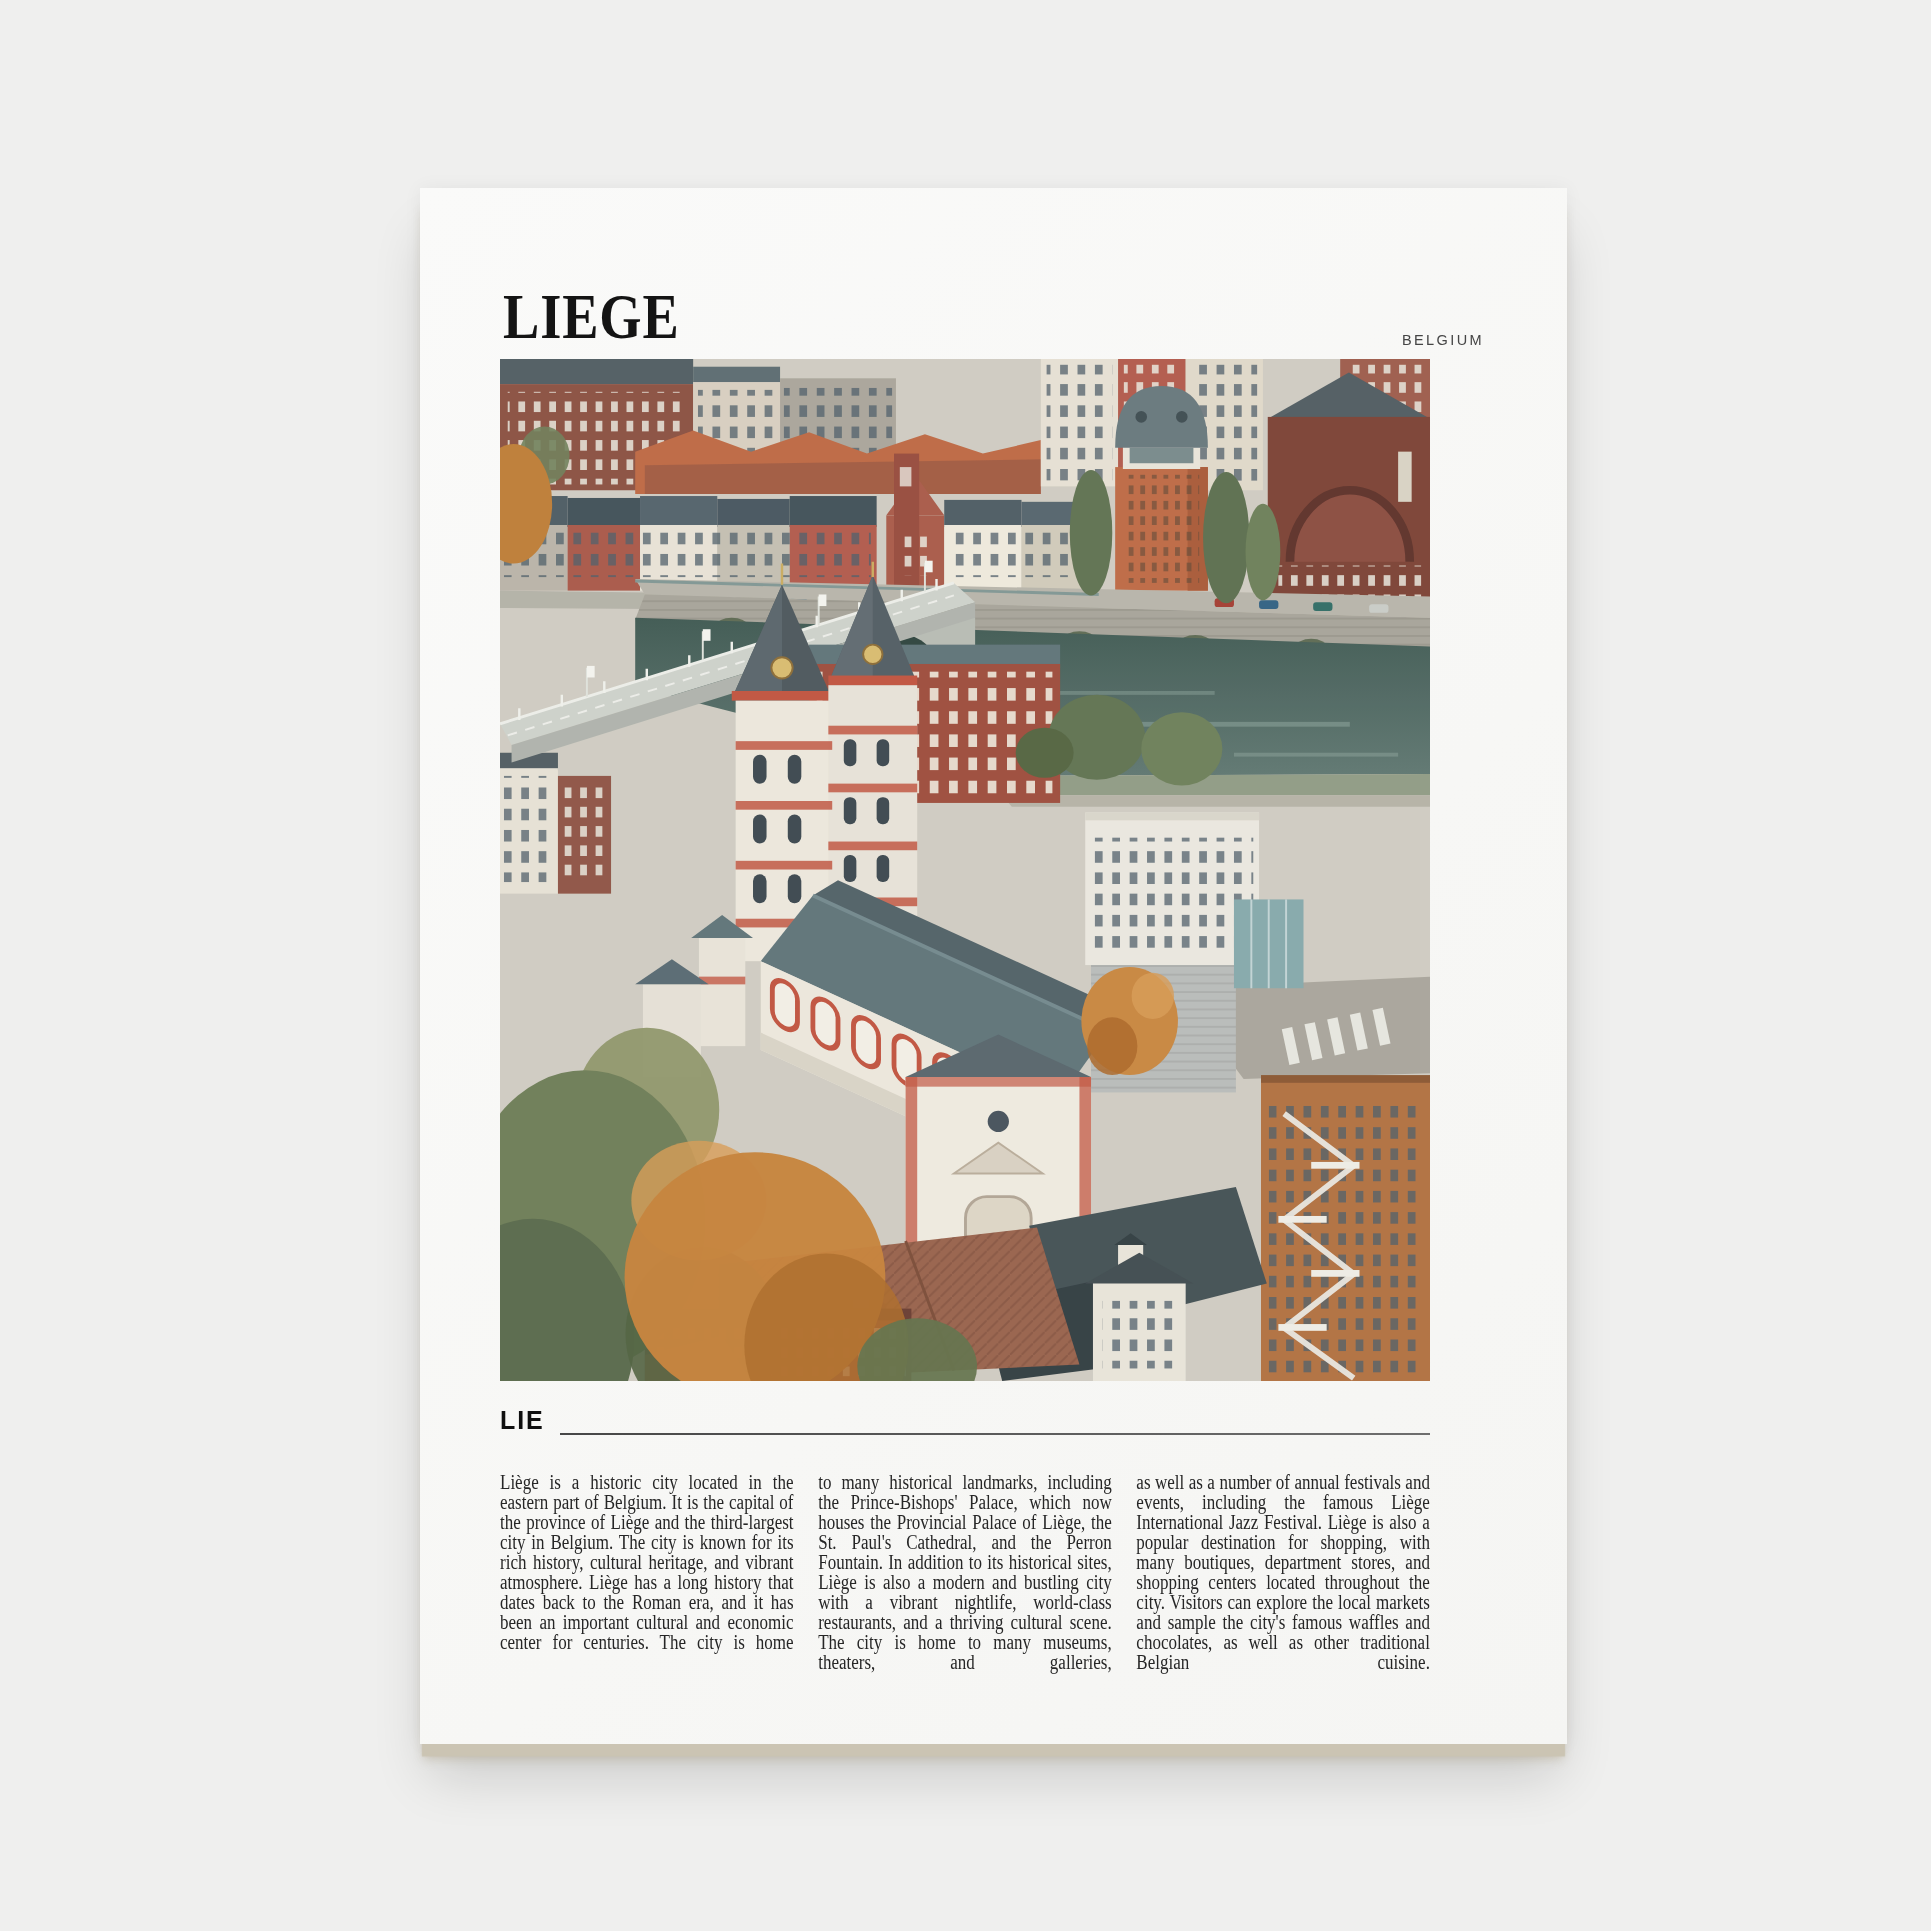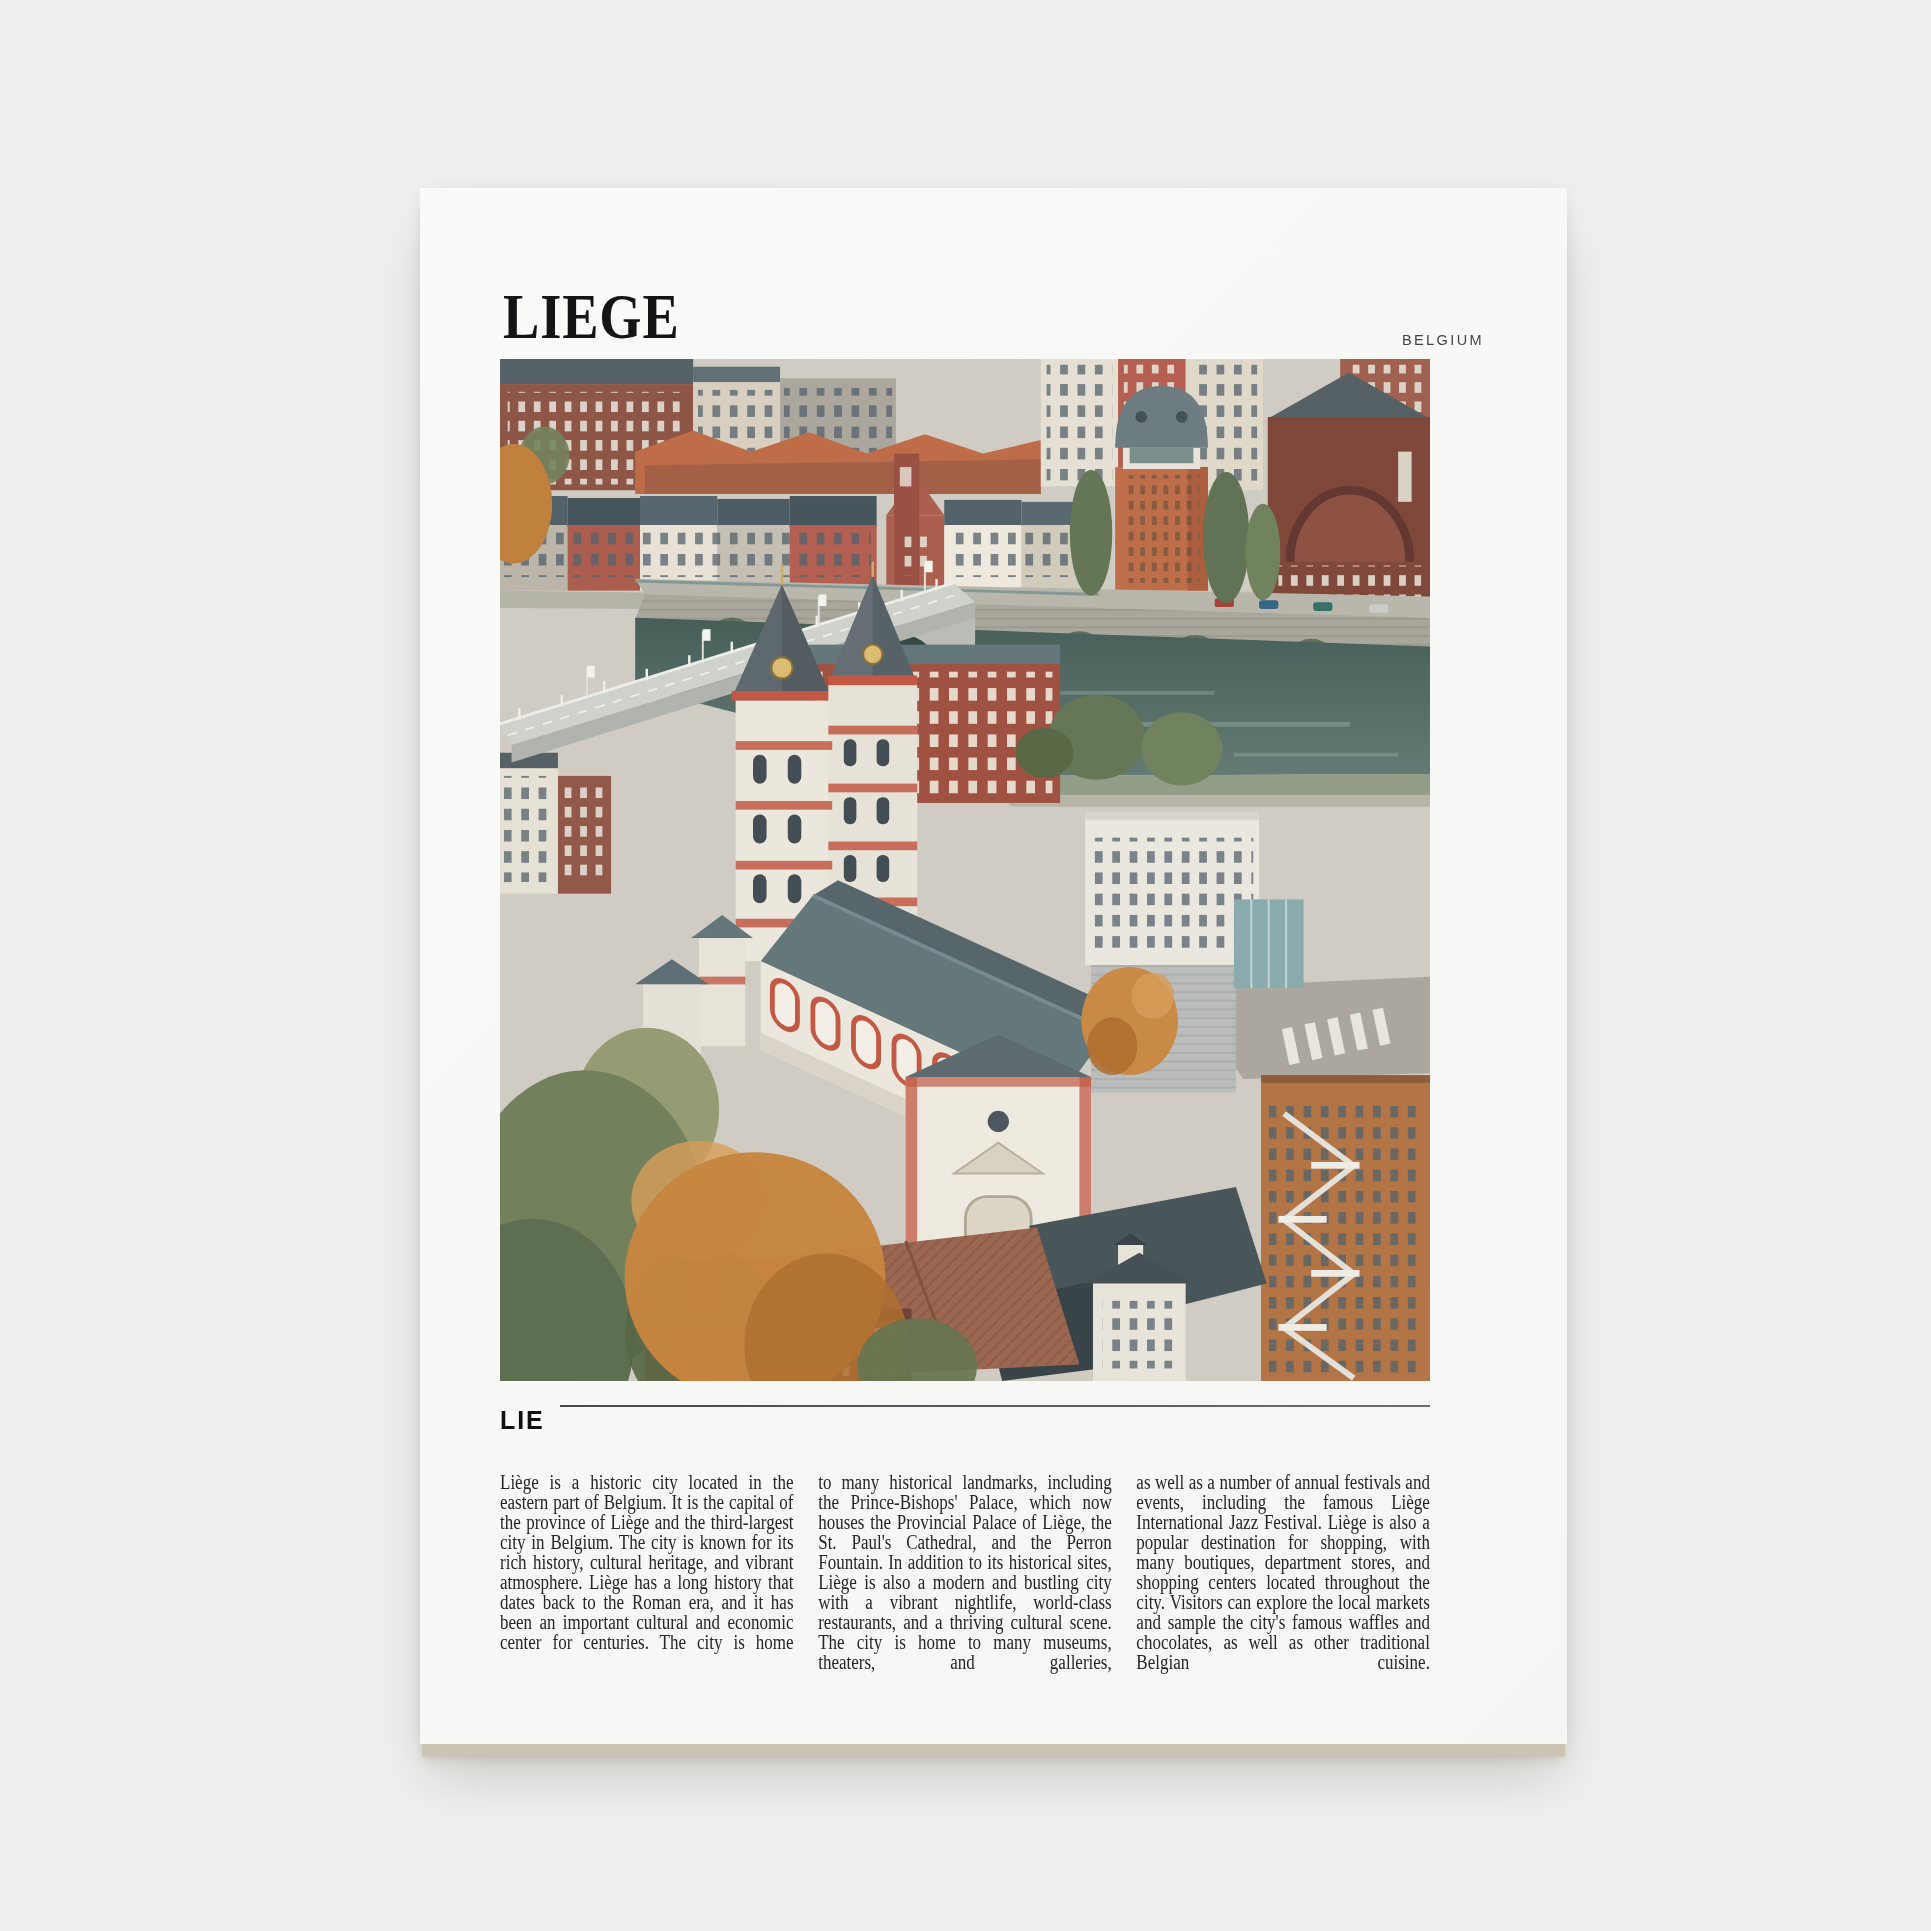--- a/index.html
+++ b/index.html
@@ -29,21 +29,21 @@
     font-family:"Liberation Sans", sans-serif;
     font-size:14.5px;color:#454545;letter-spacing:2.4px;line-height:1;margin-top:10px;
   }
   .photo{
     position:absolute;left:80px;top:171px;width:930px;height:1022px;
     background:#cfccc4;overflow:hidden;
   }
   .photo svg{display:block;width:100%;height:100%;}
   .section{
     position:absolute;left:80px;top:1217px;width:930px;
-    display:flex;align-items:flex-start;gap:15.4px;
+    display:flex;align-items:flex-end;gap:15.4px;
   }
   .section-label{
     font-family:"Liberation Sans", sans-serif;
     font-weight:bold;font-size:25px;letter-spacing:1.9px;color:#101010;line-height:1.2;
   }
   .section-line{flex:1;height:1.9px;background:linear-gradient(to right,#474747,#6e6e6e);}
   .columns{
     position:absolute;left:80px;top:1284px;width:1094px;
     transform:scaleX(.85);transform-origin:0 0;
     display:flex;gap:29px;

